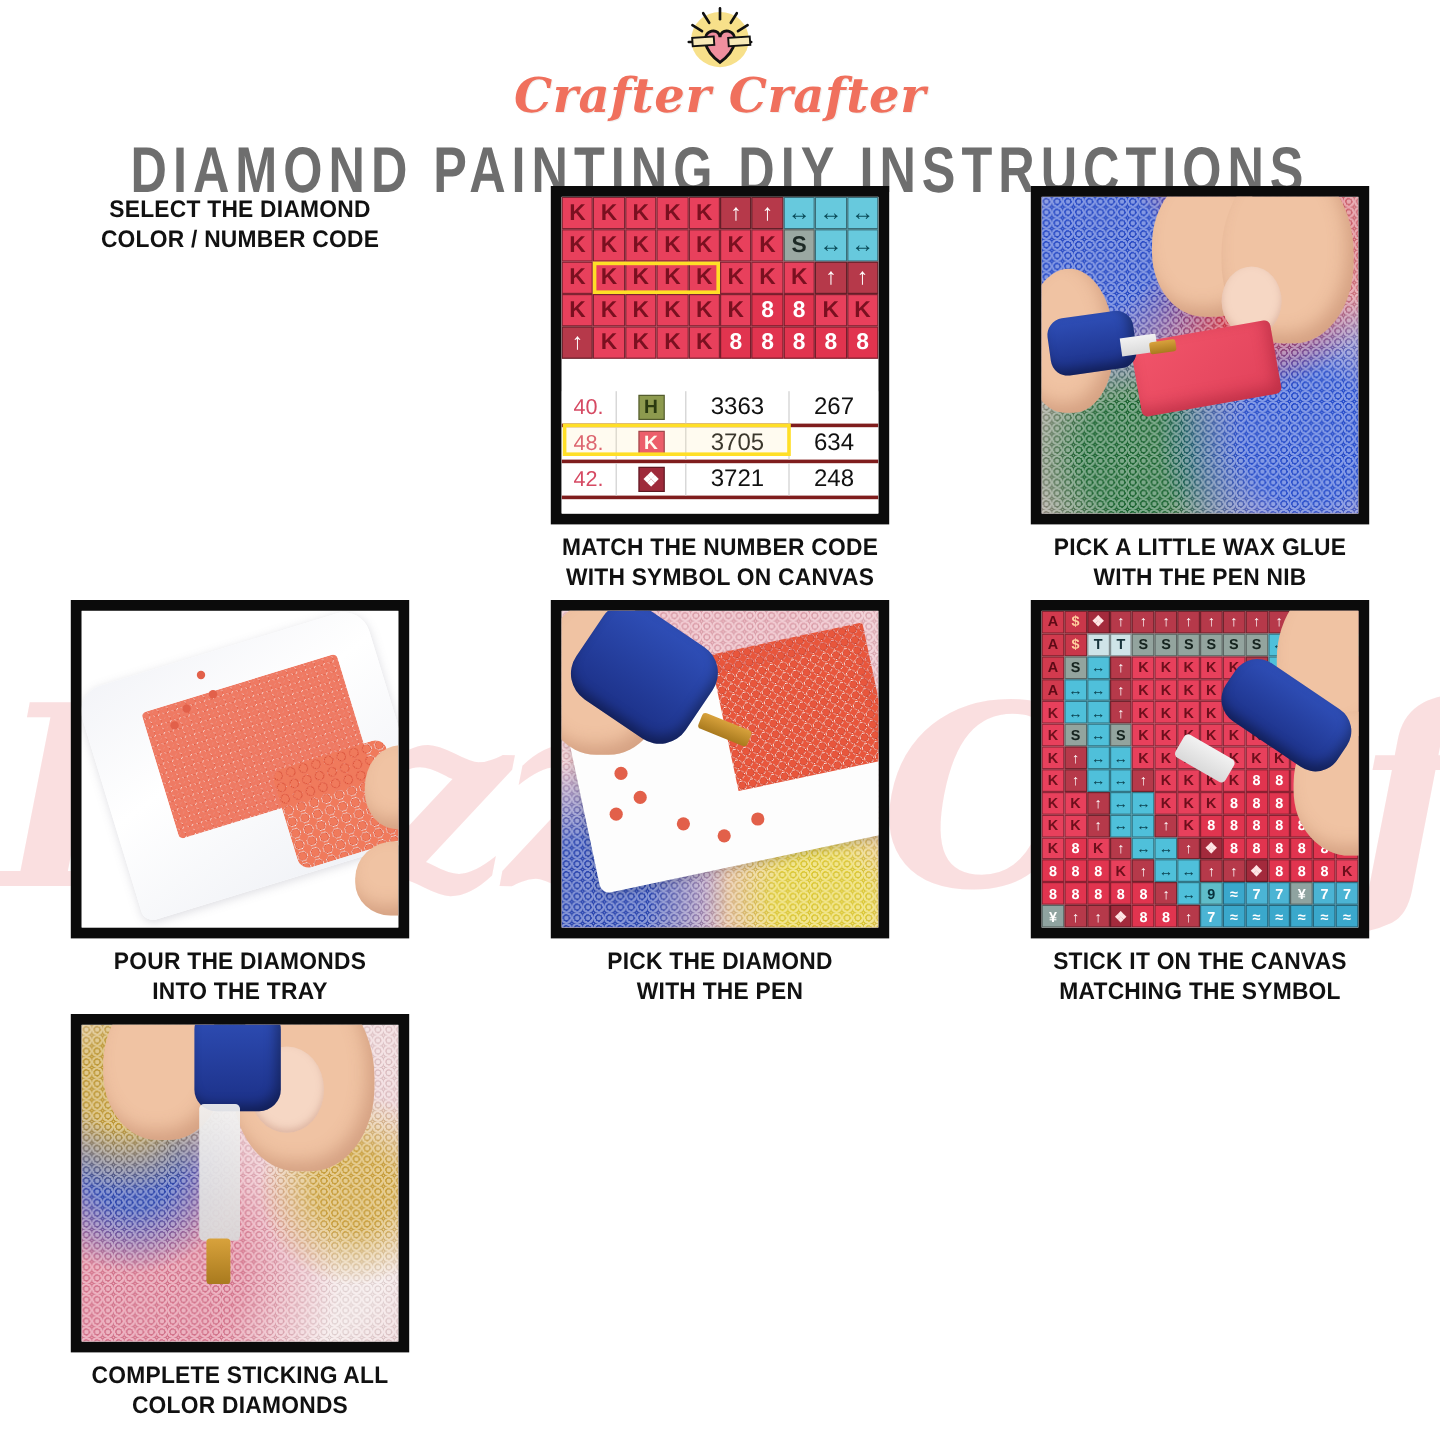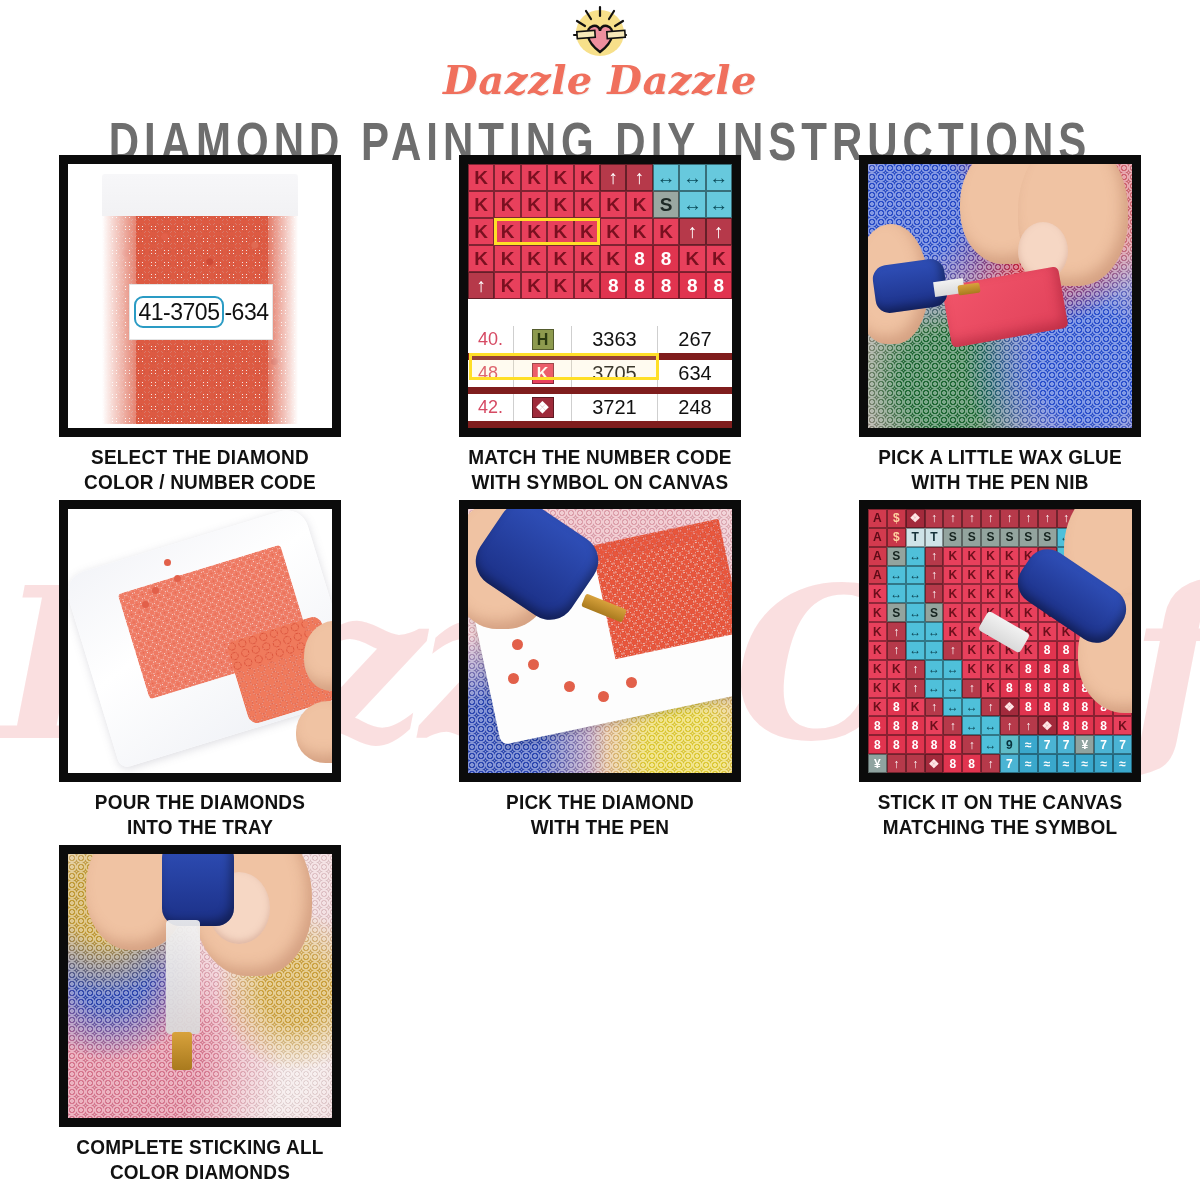--- a/index.html
+++ b/index.html
@@ -114,21 +114,21 @@
       display:flex;align-items:center;justify-content:center;box-sizing:border-box;}
   .c-red{background:#e8405c;color:#7a1020;}
   .c-red2{background:#e1344f;color:#fff;}
   .c-dred{background:#b6394a;color:#fff;}
   .c-cyan{background:#67c9dd;color:#0a4a58;}
   .c-gray{background:#9aa8a2;color:#1d2a26;}
   .hl-box{position:absolute;left:10%;top:54px;width:40%;height:27px;
       border:3px solid #ffdf27;box-sizing:border-box;}
   .legend{position:absolute;left:0;top:162px;right:0;bottom:0;background:#fff;}
   .lrow{display:grid;grid-template-columns:46px 58px 86px 1fr;height:27px;
-      border-bottom:7px solid #7f1d1d;align-items:center;}
+      border-bottom:3px solid #7f1d1d;align-items:center;}
   .lrow > div{height:100%;display:flex;align-items:center;justify-content:center;
       border-right:1px solid #cfcfcf;box-sizing:border-box;
       font-family:"Liberation Sans",sans-serif;font-size:20px;color:#111;}
   .lnum{color:#d64a63 !important;font-size:18px !important;}
   .lsym{}
   .sw{width:22px;height:21px;display:flex;align-items:center;justify-content:center;
       font-weight:700;font-size:16px;border:1px solid rgba(0,0,0,.4);box-sizing:border-box;}
   .lhl{position:absolute;left:1px;top:27px;width:190px;height:27px;
       border:3px solid #ffdf27;box-sizing:border-box;background:rgba(255,235,170,.18);}
   .finger{position:absolute;background:#f0c3a3;border-radius:50% 50% 45% 45%;
@@ -237,39 +237,27 @@
         <line x1="54" y1="17" x2="46" y2="22"></line>
         <line x1="5" y1="31" x2="13" y2="31"></line>
         <line x1="57" y1="31" x2="49" y2="31"></line>
       </g>
       <path d="M31 48 C16 37 16 24 24 22 C28 21 31 24 31 27 C31 24 34 21 38 22 C46 24 46 37 31 48 Z" fill="#ef8f9e" stroke="#111" stroke-width="2.4"></path>
       <g>
         <rect x="8" y="27" width="18" height="7" fill="#f7e9b8" stroke="#111" stroke-width="1.6" transform="rotate(-4 17 30)"></rect>
         <rect x="38" y="27" width="18" height="7" fill="#f7e9b8" stroke="#111" stroke-width="1.6" transform="rotate(-4 47 30)"></rect>
       </g>
     </svg>
-    <div class="brand">Dazzle Dazzle</div>
+    <div class="brand">Crafter Crafter</div>
     <div class="main-title">DIAMOND PAINTING  DIY INSTRUCTIONS</div>
   </div>
 
   <div class="steps">
 
     <div class="step">
-      <div class="frame">
-        <div class="photo">
-          <div class="bag">
-            <div class="bag-fill"></div>
-            <div class="bag-fade-l"></div>
-            <div class="bag-fade-r"></div>
-            <div class="label">
-              <span class="label-txt"><span class="code-hl">41-3705</span><span>-634</span></span>
-            </div>
-          </div>
-        </div>
-      </div>
       <div class="caption">
         <div>SELECT THE DIAMOND</div>
         <div>COLOR  / NUMBER CODE</div>
       </div>
     </div>
 
     <div class="step">
       <div class="frame">
         <div class="chart">
           <div class="cgrid" id="chart-grid">

